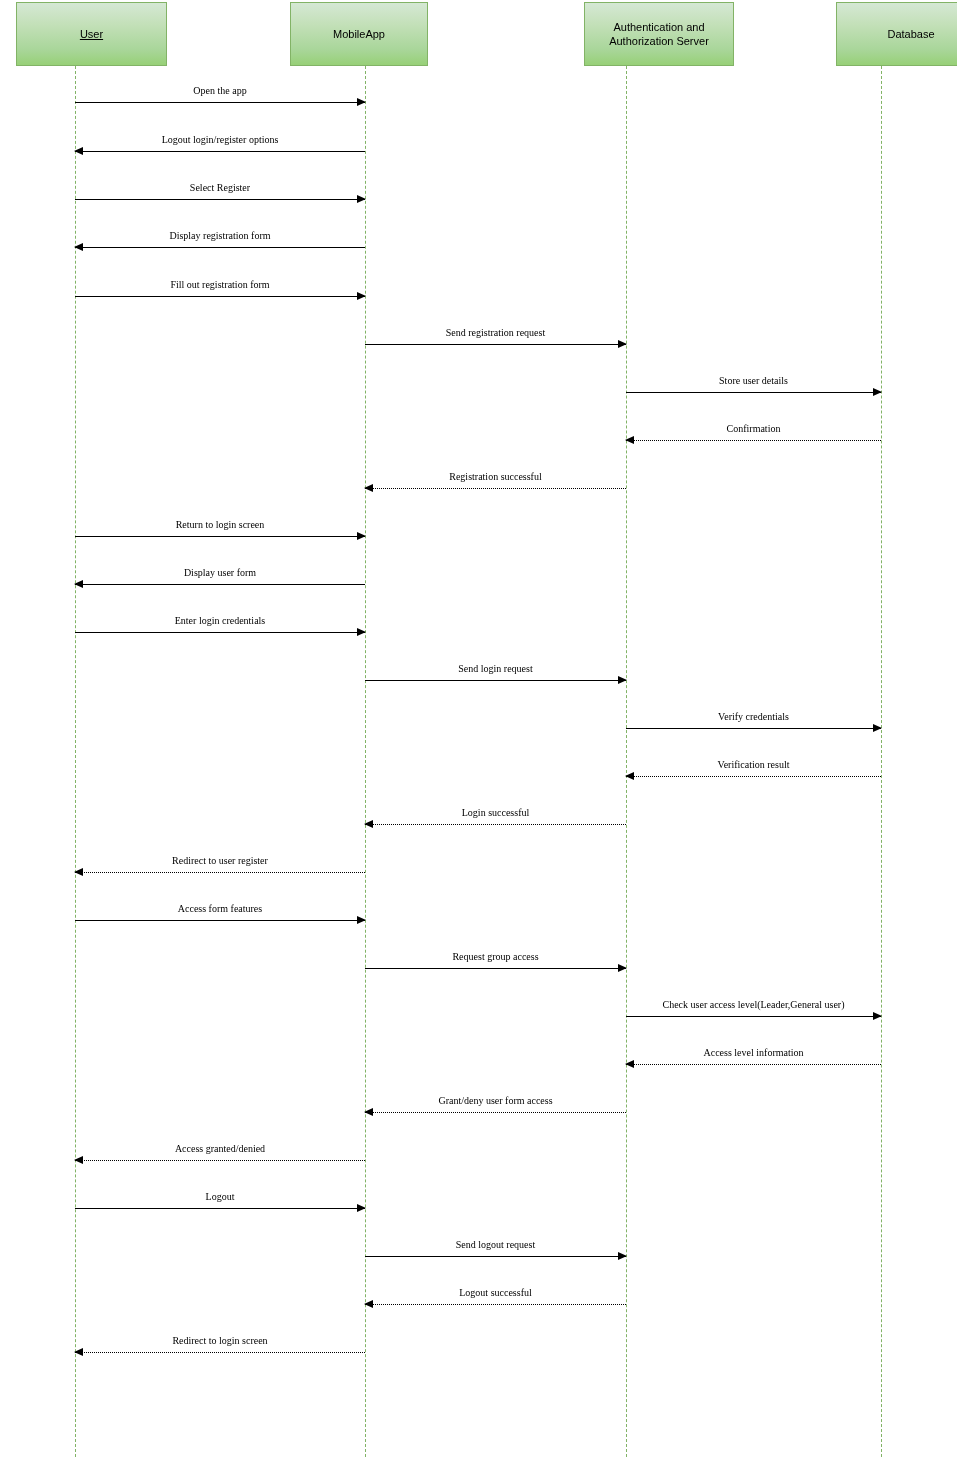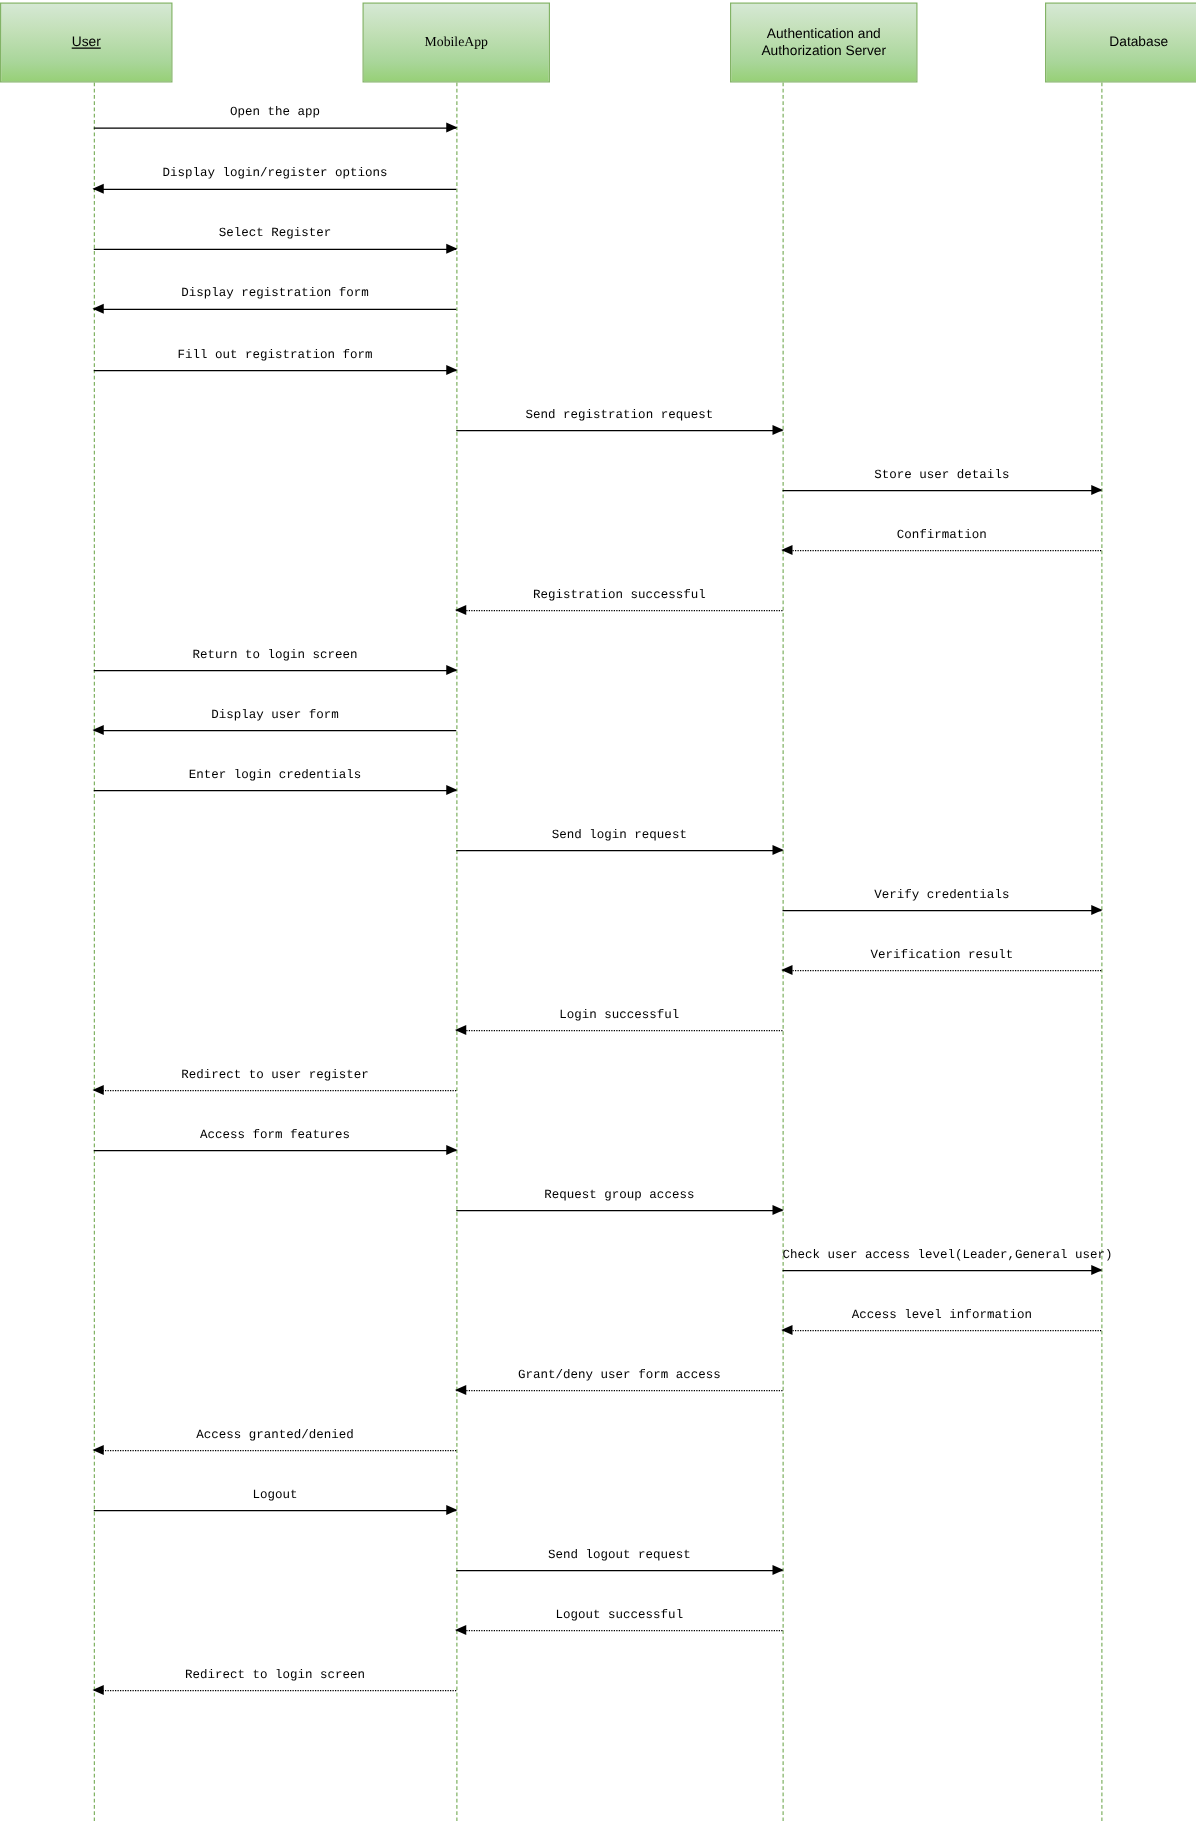--- a/index.html
+++ b/index.html
@@ -77,32 +77,32 @@
   .msg-label {
     position: absolute;
     left: 0;
     width: 100%;
     bottom: 5px;
     text-align: center;
     font-size: 10px;
     line-height: 12px;
     color: #000000;
     white-space: nowrap;
-    font-family: Liberation Mono, monospace;
+    font-family: Liberation Serif, serif;
   }
 </style>
 </head>
 <body>
 
 <div id="diagram">
   <div id="participants-layer">
-      <div class="participant-box" style="left: 0px; top: 2px; width: 138px; height: 64px; text-decoration: underline;">
+      <div class="participant-box" style="left: 16px; top: 2px; width: 151px; height: 64px; text-decoration: underline;">
         <span class="participant-label">User</span>
       </div>
-      <div class="participant-box" style="left: 290px; top: 2px; width: 150px; height: 64px; font-family: Liberation Serif, serif;">
+      <div class="participant-box" style="left: 290px; top: 2px; width: 138px; height: 64px;">
         <span class="participant-label">MobileApp</span>
       </div>
       <div class="participant-box" style="left: 584px; top: 2px; width: 150px; height: 64px;">
         <span class="participant-label">Authentication and
 Authorization Server</span>
       </div>
       <div class="participant-box" style="left: 836px; top: 2px; width: 150px; height: 64px;">
         <span class="participant-label">Database</span>
       </div>
     </div>
@@ -114,21 +114,21 @@
     </div>
   <div id="messages-layer">
       <div class="message" style="left: 75px; top: 102px; width: 290px;">
         <div class="msg-line solid"></div>
         <div class="arrowhead right"></div>
         <div class="msg-label">Open the app</div>
       </div>
       <div class="message" style="left: 75px; top: 151px; width: 290px;">
         <div class="msg-line solid"></div>
         <div class="arrowhead left"></div>
-        <div class="msg-label">Display login/register options</div>
+        <div class="msg-label">Logout login/register options</div>
       </div>
       <div class="message" style="left: 75px; top: 199px; width: 290px;">
         <div class="msg-line solid"></div>
         <div class="arrowhead right"></div>
         <div class="msg-label">Select Register</div>
       </div>
       <div class="message" style="left: 75px; top: 247px; width: 290px;">
         <div class="msg-line solid"></div>
         <div class="arrowhead left"></div>
         <div class="msg-label">Display registration form</div>

